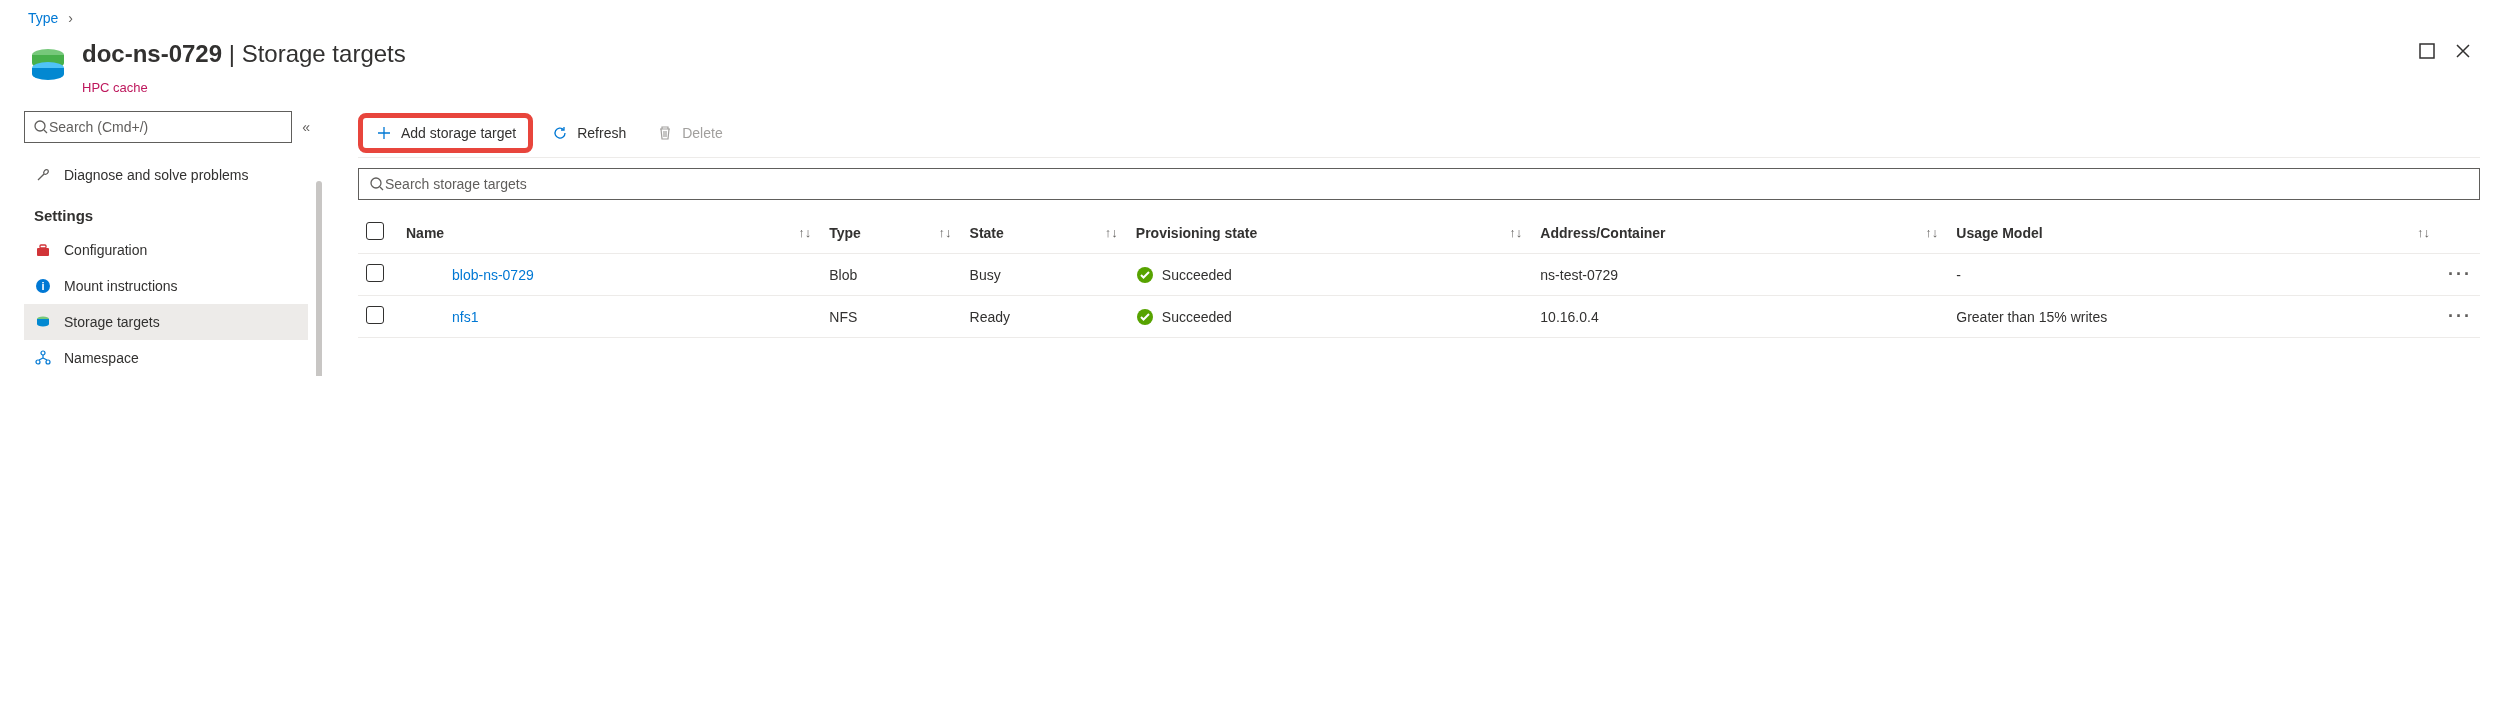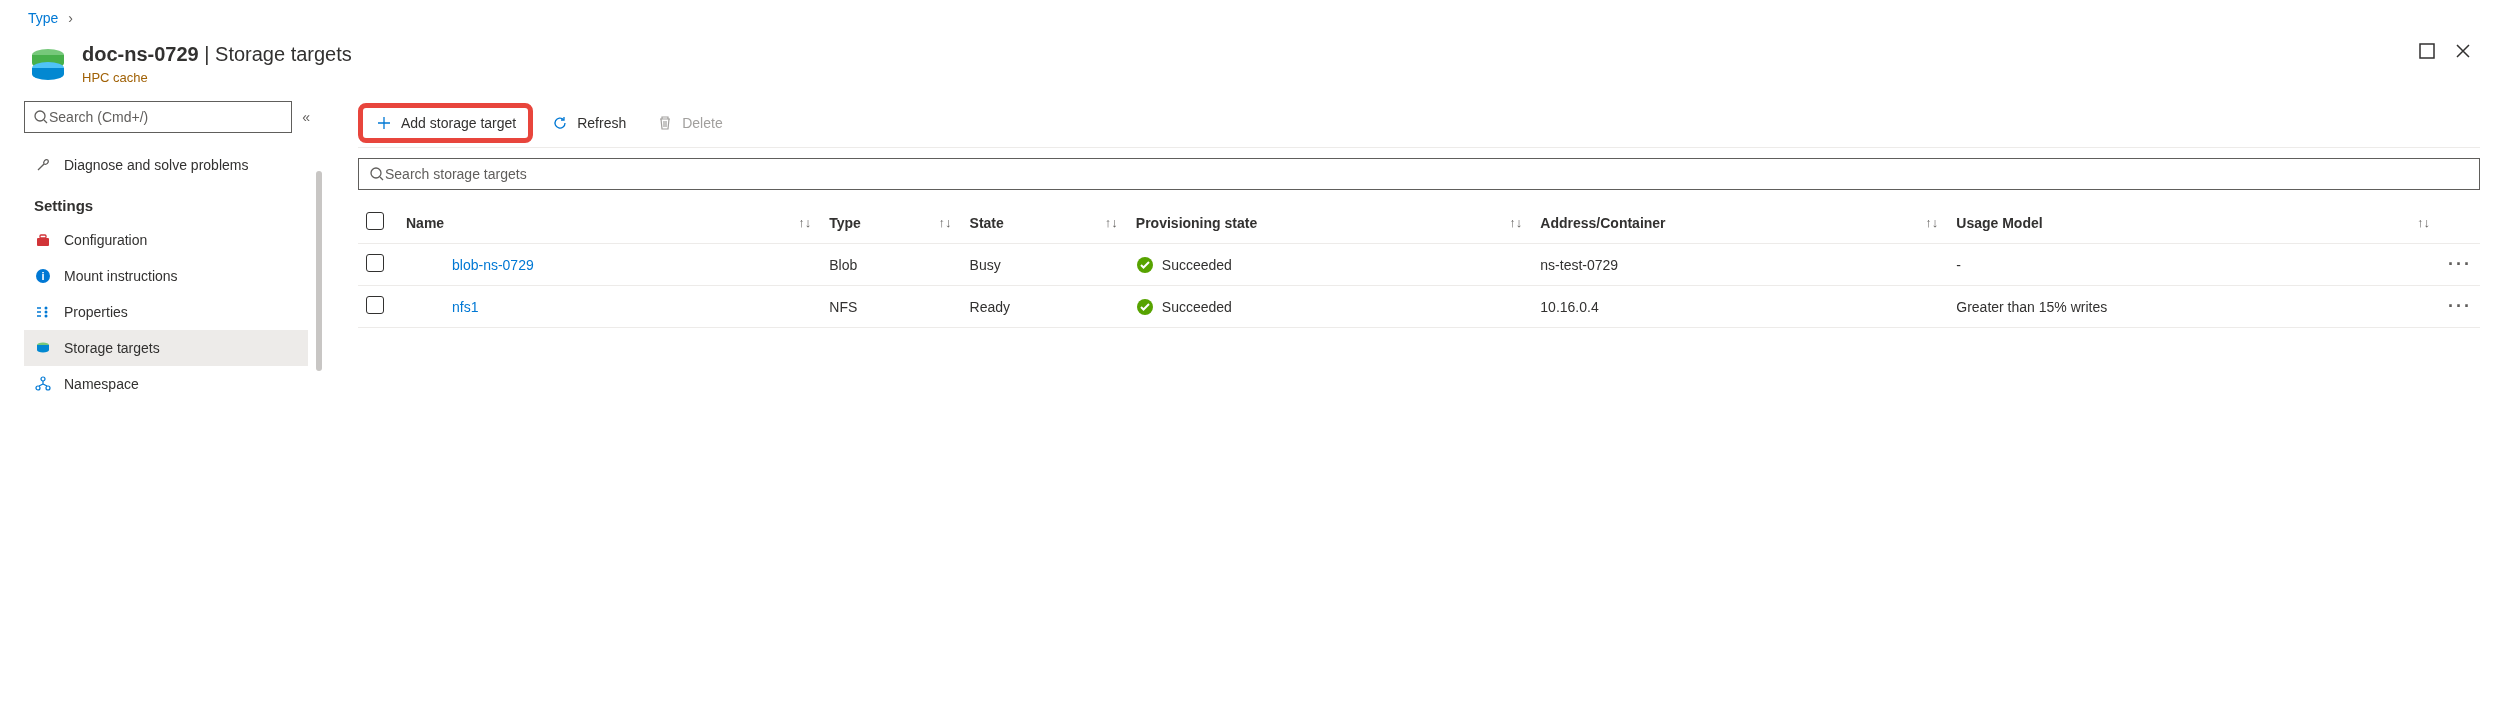--- a/index.html
+++ b/index.html
@@ -5,23 +5,23 @@
 * { box-sizing: border-box; margin: 0; padding: 0; }
 body { font-family: "Segoe UI", -apple-system, sans-serif; font-size: 14px; color: #323130; background: #fff; }
 
 .breadcrumb { padding: 10px 28px 6px; font-size: 14px; }
 .breadcrumb a { color: #0078d4; text-decoration: none; }
 .breadcrumb .sep { color: #605e5c; margin-left: 6px; }
 
 .header { display: flex; align-items: flex-start; padding: 6px 28px 16px; }
 .header-icon { width: 40px; height: 40px; margin-right: 14px; margin-top: 4px; }
 .header-text { flex: 1; }
-.header-title { font-size: 20px; font-weight: 600; line-height: 32px; }
+.header-title { font-size: 24px; font-weight: 600; line-height: 32px; }
 .header-title .light { font-weight: 400; color: #323130; }
-.header-sub { font-size: 13px; color: #a16207; margin-top: 0; }
+.header-sub { font-size: 13px; color: #be185d; margin-top: 10px; }
 .header-actions { display: flex; gap: 18px; align-items: center; padding-top: 4px; }
 .header-actions svg, .header-actions .xbtn { cursor: pointer; }
 
 .body { display: flex; padding: 0 0 0 24px; }
 .sidebar { width: 298px; flex-shrink: 0; position: relative; }
 .scroll-track { position: absolute; right: 0; top: 70px; width: 6px; height: 200px; background: #c8c6c4; border-radius: 3px; }
 
 .search-row { display: flex; align-items: center; gap: 10px; margin-bottom: 14px; padding-right: 12px; }
 .search-box { flex: 1; display: flex; align-items: center; border: 1px solid #605e5c; height: 32px; padding: 0 8px; background: #fff; }
 .search-box input { border: none; outline: none; flex: 1; font-size: 14px; color: #a16207; background: transparent; }
@@ -123,31 +123,20 @@
       <span>Configuration</span>
     </div>
     <div class="nav-item">
       <span class="nav-icon">
           <svg width="16" height="16" viewBox="0 0 16 16">
             <circle cx="8" cy="8" r="7" fill="#0078d4"></circle>
             <text x="8" y="12" text-anchor="middle" fill="#fff" font-size="11" font-weight="bold">i</text>
           </svg>
         </span>
       <span>Mount instructions</span>
-    </div>
-    <div class="nav-item">
-      <span class="nav-icon">
-          <svg width="16" height="16" viewBox="0 0 16 16">
-            <path d="M2 4h4M2 8h4M2 12h4" stroke="#0078d4" stroke-width="1.5"></path>
-            <circle cx="11" cy="4" r="1.5" fill="#0078d4"></circle>
-            <circle cx="11" cy="8" r="1.5" fill="#0078d4"></circle>
-            <circle cx="11" cy="12" r="1.5" fill="#0078d4"></circle>
-          </svg>
-        </span>
-      <span>Properties</span>
     </div>
     <div class="nav-item active">
       <span class="nav-icon">
           <svg width="16" height="16" viewBox="0 0 16 16">
             <ellipse cx="8" cy="5" rx="6" ry="2.5" fill="#76c87a"></ellipse>
             <path d="M2 5v5a6 2.5 0 0 0 12 0V5" fill="#0288d1"></path>
           </svg>
         </span>
       <span>Storage targets</span>
     </div>

